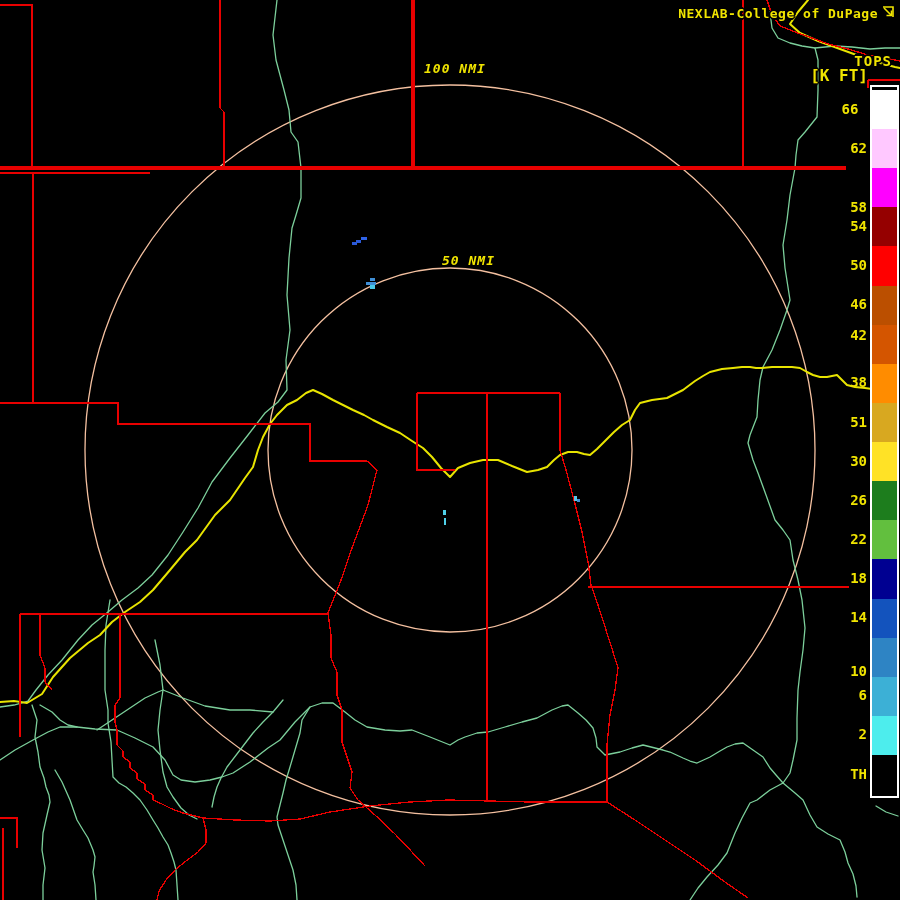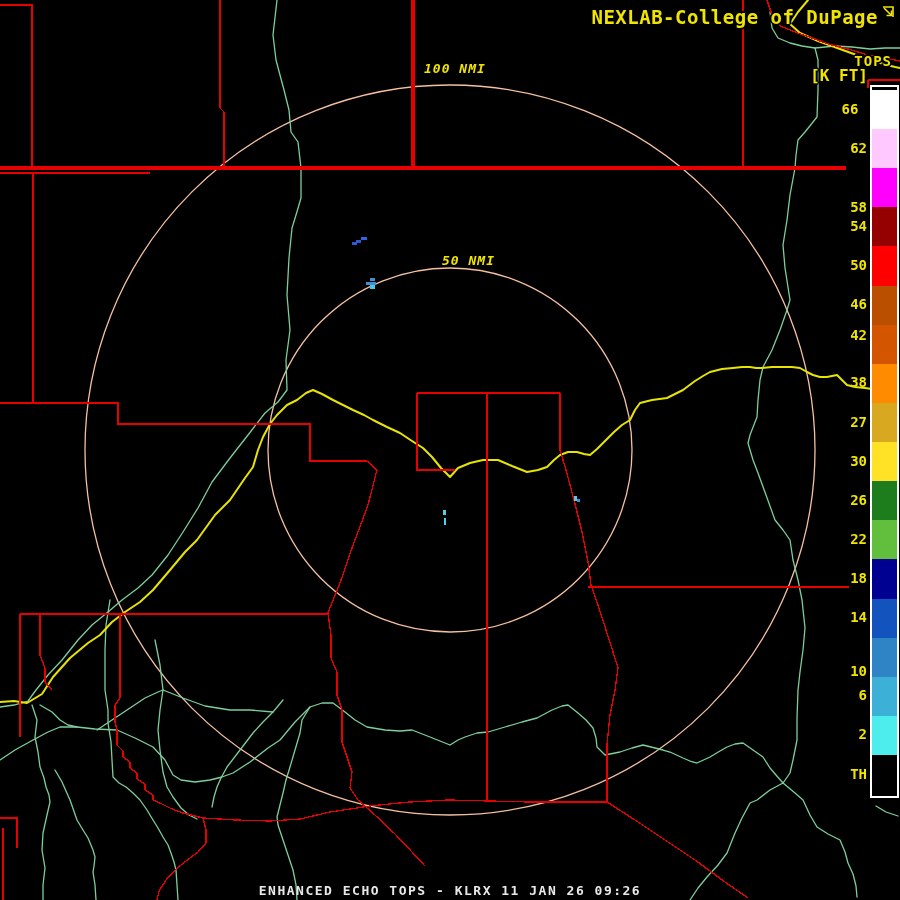--- a/index.html
+++ b/index.html
@@ -3,21 +3,21 @@
 <meta charset="utf-8">
 <style>
   html,body{margin:0;padding:0;background:#000;}
   #stage{
     position:relative;width:900px;height:900px;background:#000;overflow:hidden;
     font-family:"DejaVu Sans Mono","Liberation Mono",monospace;
   }
   #map-svg{position:absolute;left:0;top:0;width:900px;height:900px;}
   .overlay{position:absolute;white-space:pre;}
   .halo{text-shadow:1px 1px 0 #000,-1px -1px 0 #000,1px -1px 0 #000,-1px 1px 0 #000,0 2px 0 #000,0 -2px 0 #000,2px 0 0 #000,-2px 0 0 #000;}
-  #brand{right:22px;top:6px;color:var(--yellow-text);font-size:19px;font-weight:bold;letter-spacing:.5px;}
+  #brand{right:22px;top:6px;color:var(--yellow-text);font-size:13px;font-weight:bold;letter-spacing:.5px;}
   #brand-icon{position:absolute;right:5px;top:5px;width:14px;height:14px;}
   #legend-title{right:8px;top:53px;color:var(--yellow-text);font-size:14px;font-weight:bold;letter-spacing:1px;}
   #legend-unit{right:32px;top:66px;color:var(--yellow-text);font-size:16px;font-weight:bold;}
   #scalebar{
     position:absolute;left:870px;top:85px;width:25px;height:709px;
     border:2px solid #fff;background:#000;
   }
   .scale-seg{position:absolute;left:0;width:100%;}
   .scale-label{
     position:absolute;width:34px;left:833px;text-align:right;
@@ -144,27 +144,26 @@
     </div>
   <div id="scale-labels">
       <div class="scale-label" style="top: 101.559px; text-align: center;">66</div>
       <div class="scale-label" style="top: 140.676px; text-align: right;">62</div>
       <div class="scale-label" style="top: 179.794px; margin-top: 20px;">58</div>
       <div class="scale-label" style="top: 218.912px;">54</div>
       <div class="scale-label" style="top: 258.029px;">50</div>
       <div class="scale-label" style="top: 297.147px;">46</div>
       <div class="scale-label" style="top: 328px;">42</div>
       <div class="scale-label" style="top: 375.382px;">38</div>
-      <div class="scale-label" style="top: 414.5px;">27</div>
+      <div class="scale-label" style="top: 414.5px;">51</div>
       <div class="scale-label" style="top: 453.618px;">30</div>
       <div class="scale-label" style="top: 492.735px;">26</div>
       <div class="scale-label" style="top: 531.853px;">22</div>
       <div class="scale-label" style="top: 570.971px;">18</div>
       <div class="scale-label" style="top: 610.088px;">14</div>
       <div class="scale-label" style="top: 664px;">10</div>
       <div class="scale-label" style="top: 688.324px;">6</div>
       <div class="scale-label" style="top: 727.441px;">2</div>
       <div class="scale-label" style="top: 767px;">TH</div>
     </div>
 
-  <div class="overlay" id="footer-title">ENHANCED ECHO TOPS - KLRX 11 JAN 26 09:26</div>
 
 </div>
 
 </body></html>

